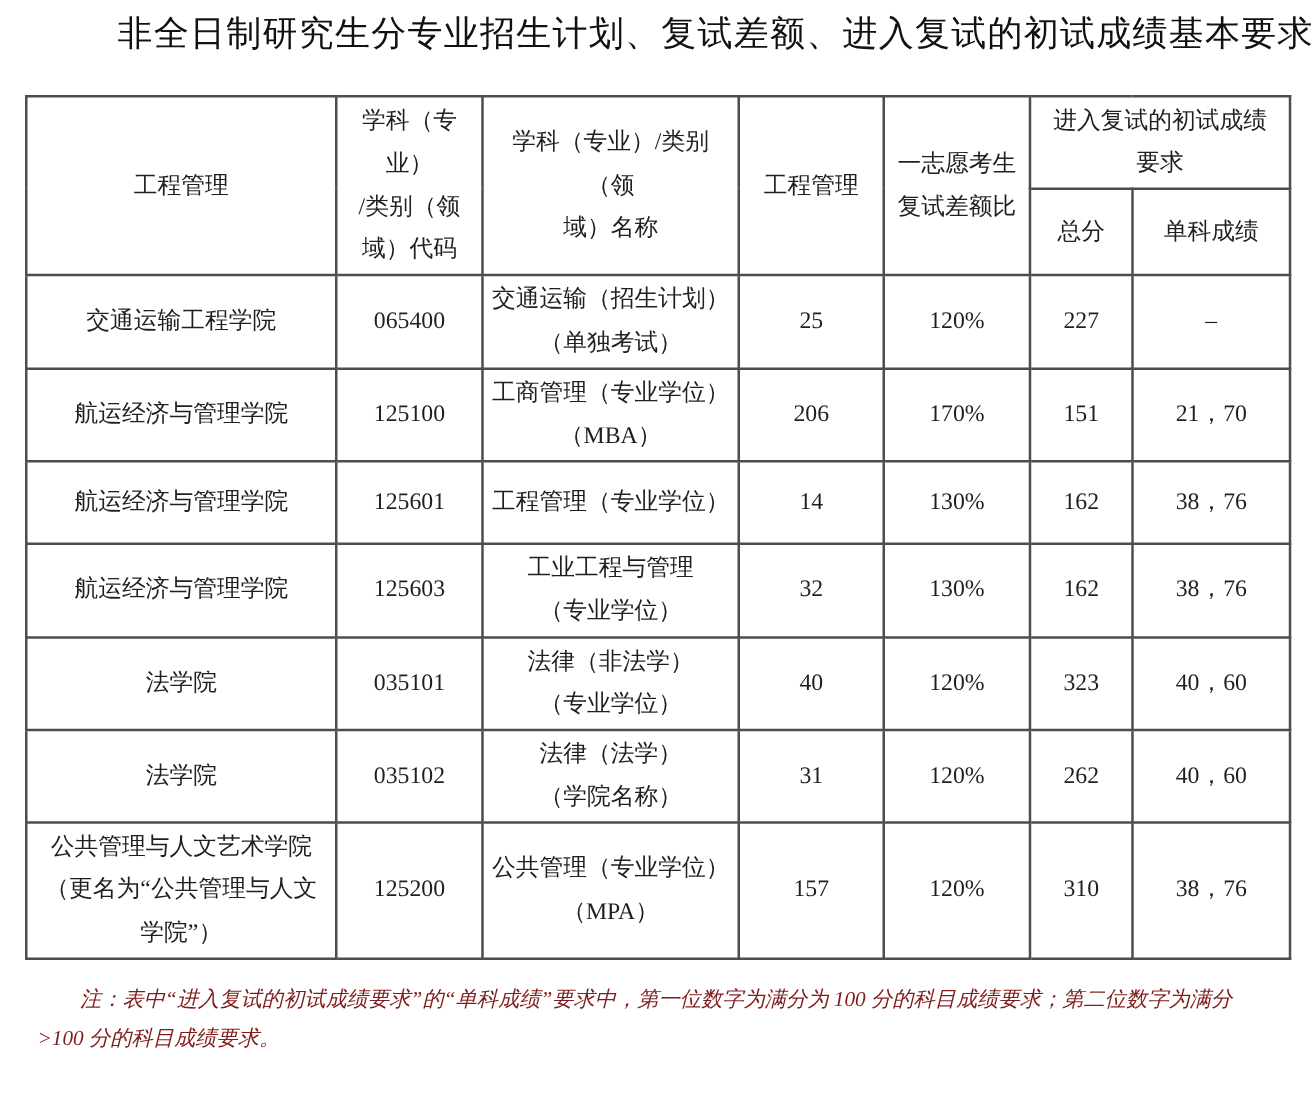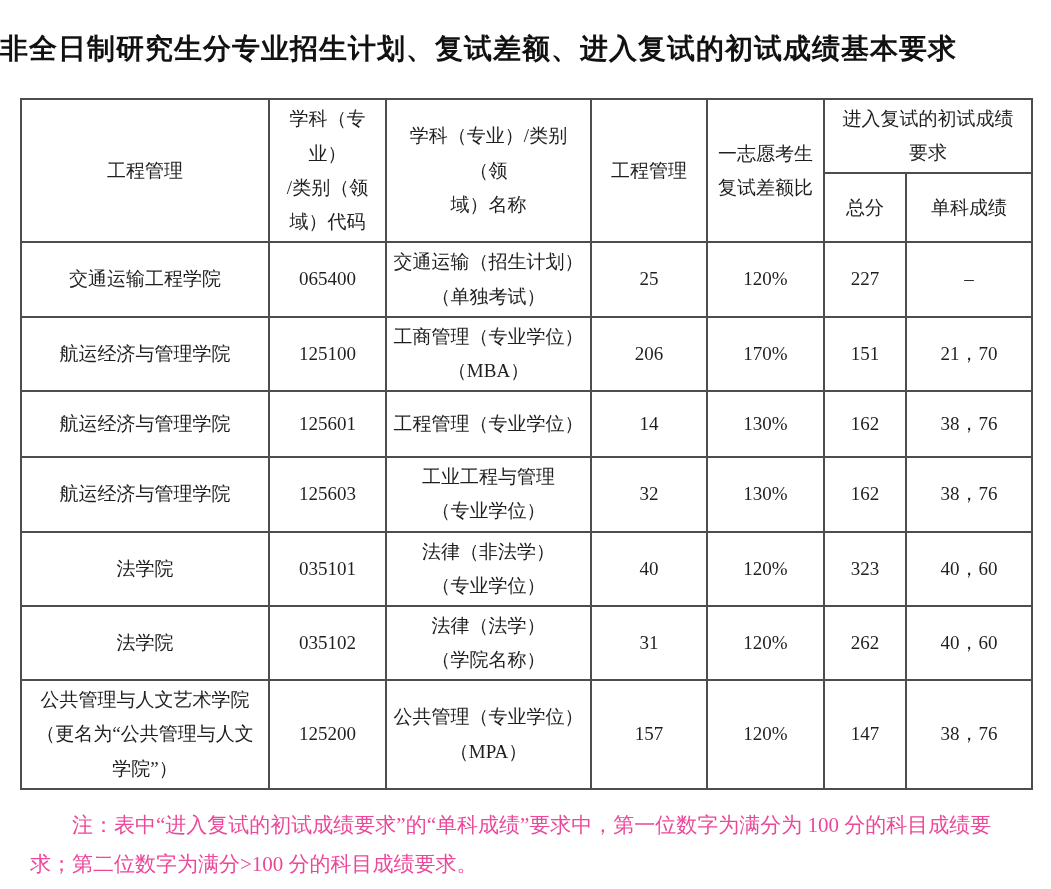--- a/index.html
+++ b/index.html
@@ -10,24 +10,24 @@
     color: #1a1a1a;
   }
   .page {
     width: 1051px;
     height: 889px;
     background: #ffffff;
     position: relative;
     overflow: hidden;
   }
   .doc-title {
-    text-align: left;
+    text-align: right;
     font-size: 28px;
-    font-weight: bold;
-    padding-top: 30px;
+    font-weight: normal;
+    padding-top: 8px;
     letter-spacing: 1px;
     color: #111111;
   }
   table.main-table {
     border-collapse: collapse;
     table-layout: fixed;
     margin-left: 20px;
     margin-top: 30px;
   }
   table.main-table th,
@@ -47,24 +47,25 @@
   tr.r0 { height: 70px; }
   tr.r1 { height: 73px; }
   tr.r2 { height: 66px; }
   tr.r3 { height: 70px; }
   tr.r4 { height: 71px; }
   tr.r5 { height: 68px; }
   tr.r6 { height: 105px; }
   .note {
     margin: 16px 30px 0 30px;
     width: 985px;
-    font-size: 21px;
+    font-size: 17px;
     line-height: 1.85;
     text-indent: 2em;
-    color: #ec4899;
+    color: #7f1d1d;
+    font-style: italic;
   }
 </style>
 </head>
 <body>
 
 <div class="page">
 
   <div class="doc-title">非全日制研究生分专业招生计划、复试差额、进入复试的初试成绩基本要求</div>
 
   <table class="main-table">
@@ -157,21 +158,21 @@
     </tr>
     <tr class="r6">
       <td>公共管理与人文艺术学院
 （更名为“公共管理与人文
 学院”）</td>
       <td>125200</td>
       <td>公共管理（专业学位）
 （MPA）</td>
       <td>157</td>
       <td>120%</td>
-      <td>147</td>
+      <td>310</td>
       <td>38，76</td>
     </tr>
   </tbody>
     </table>
 
   <div class="note">注：表中“进入复试的初试成绩要求”的“单科成绩”要求中，第一位数字为满分为 100 分的科目成绩要求；第二位数字为满分&gt;100 分的科目成绩要求。</div>
 
 </div>
 
 </body></html>

